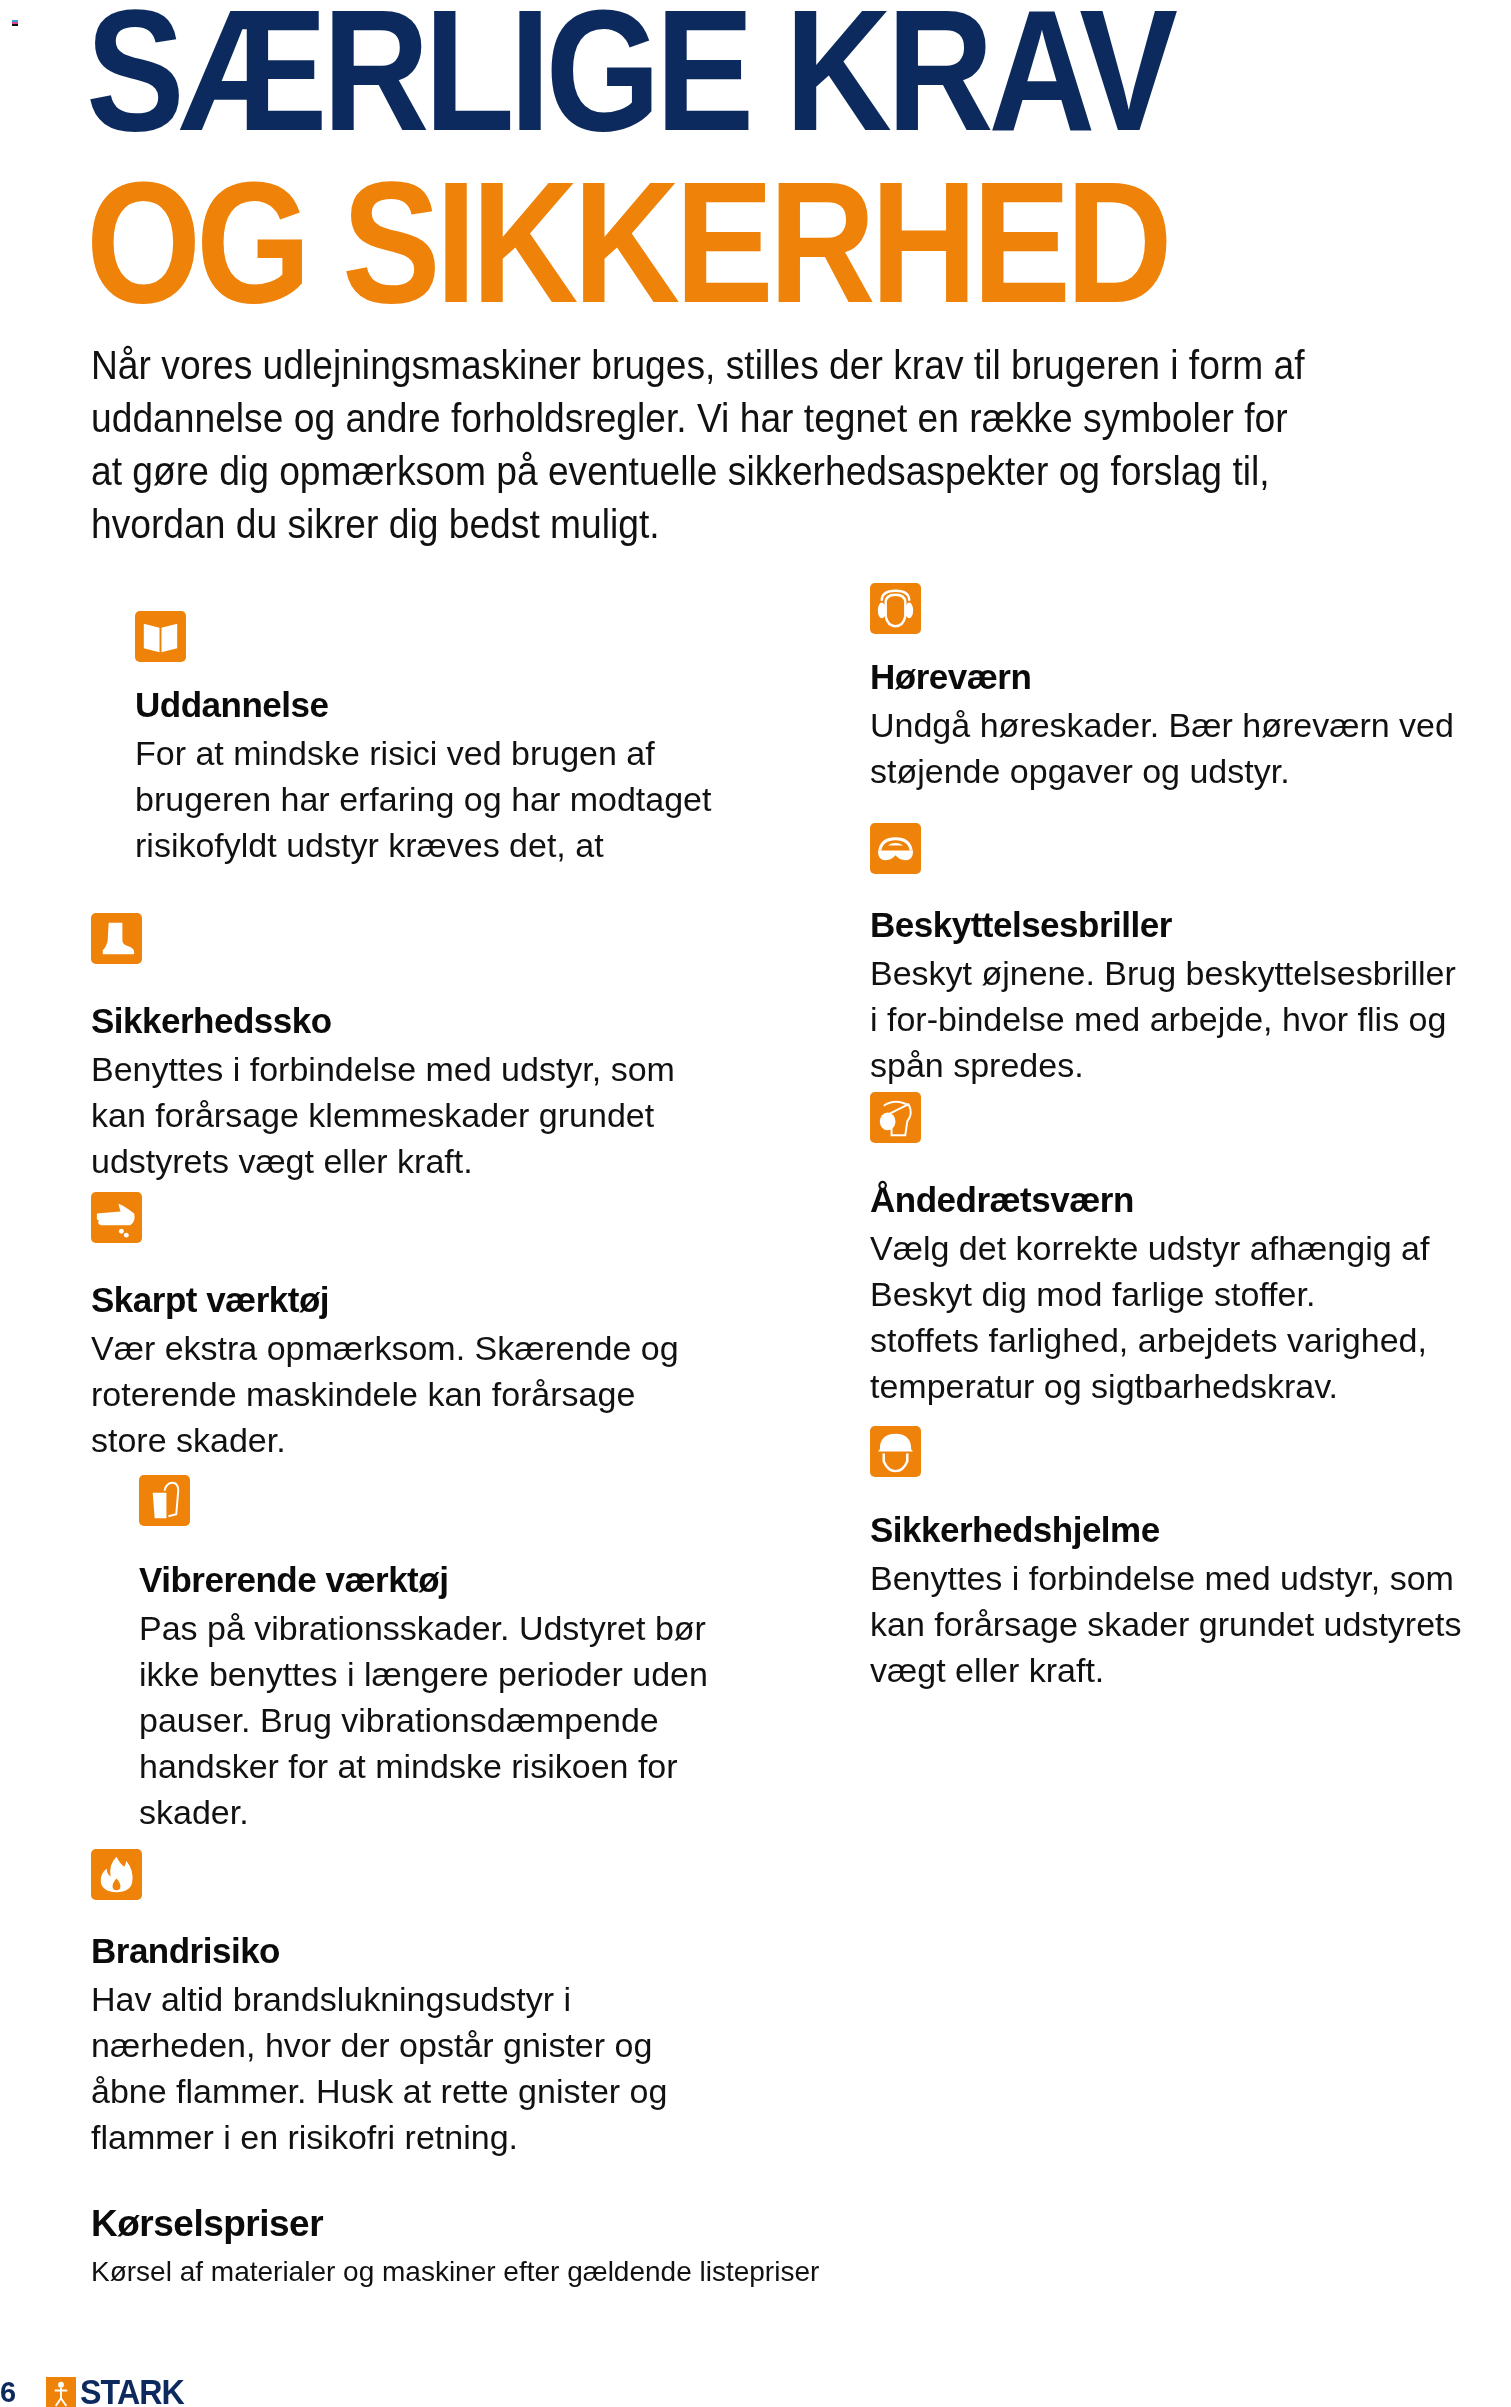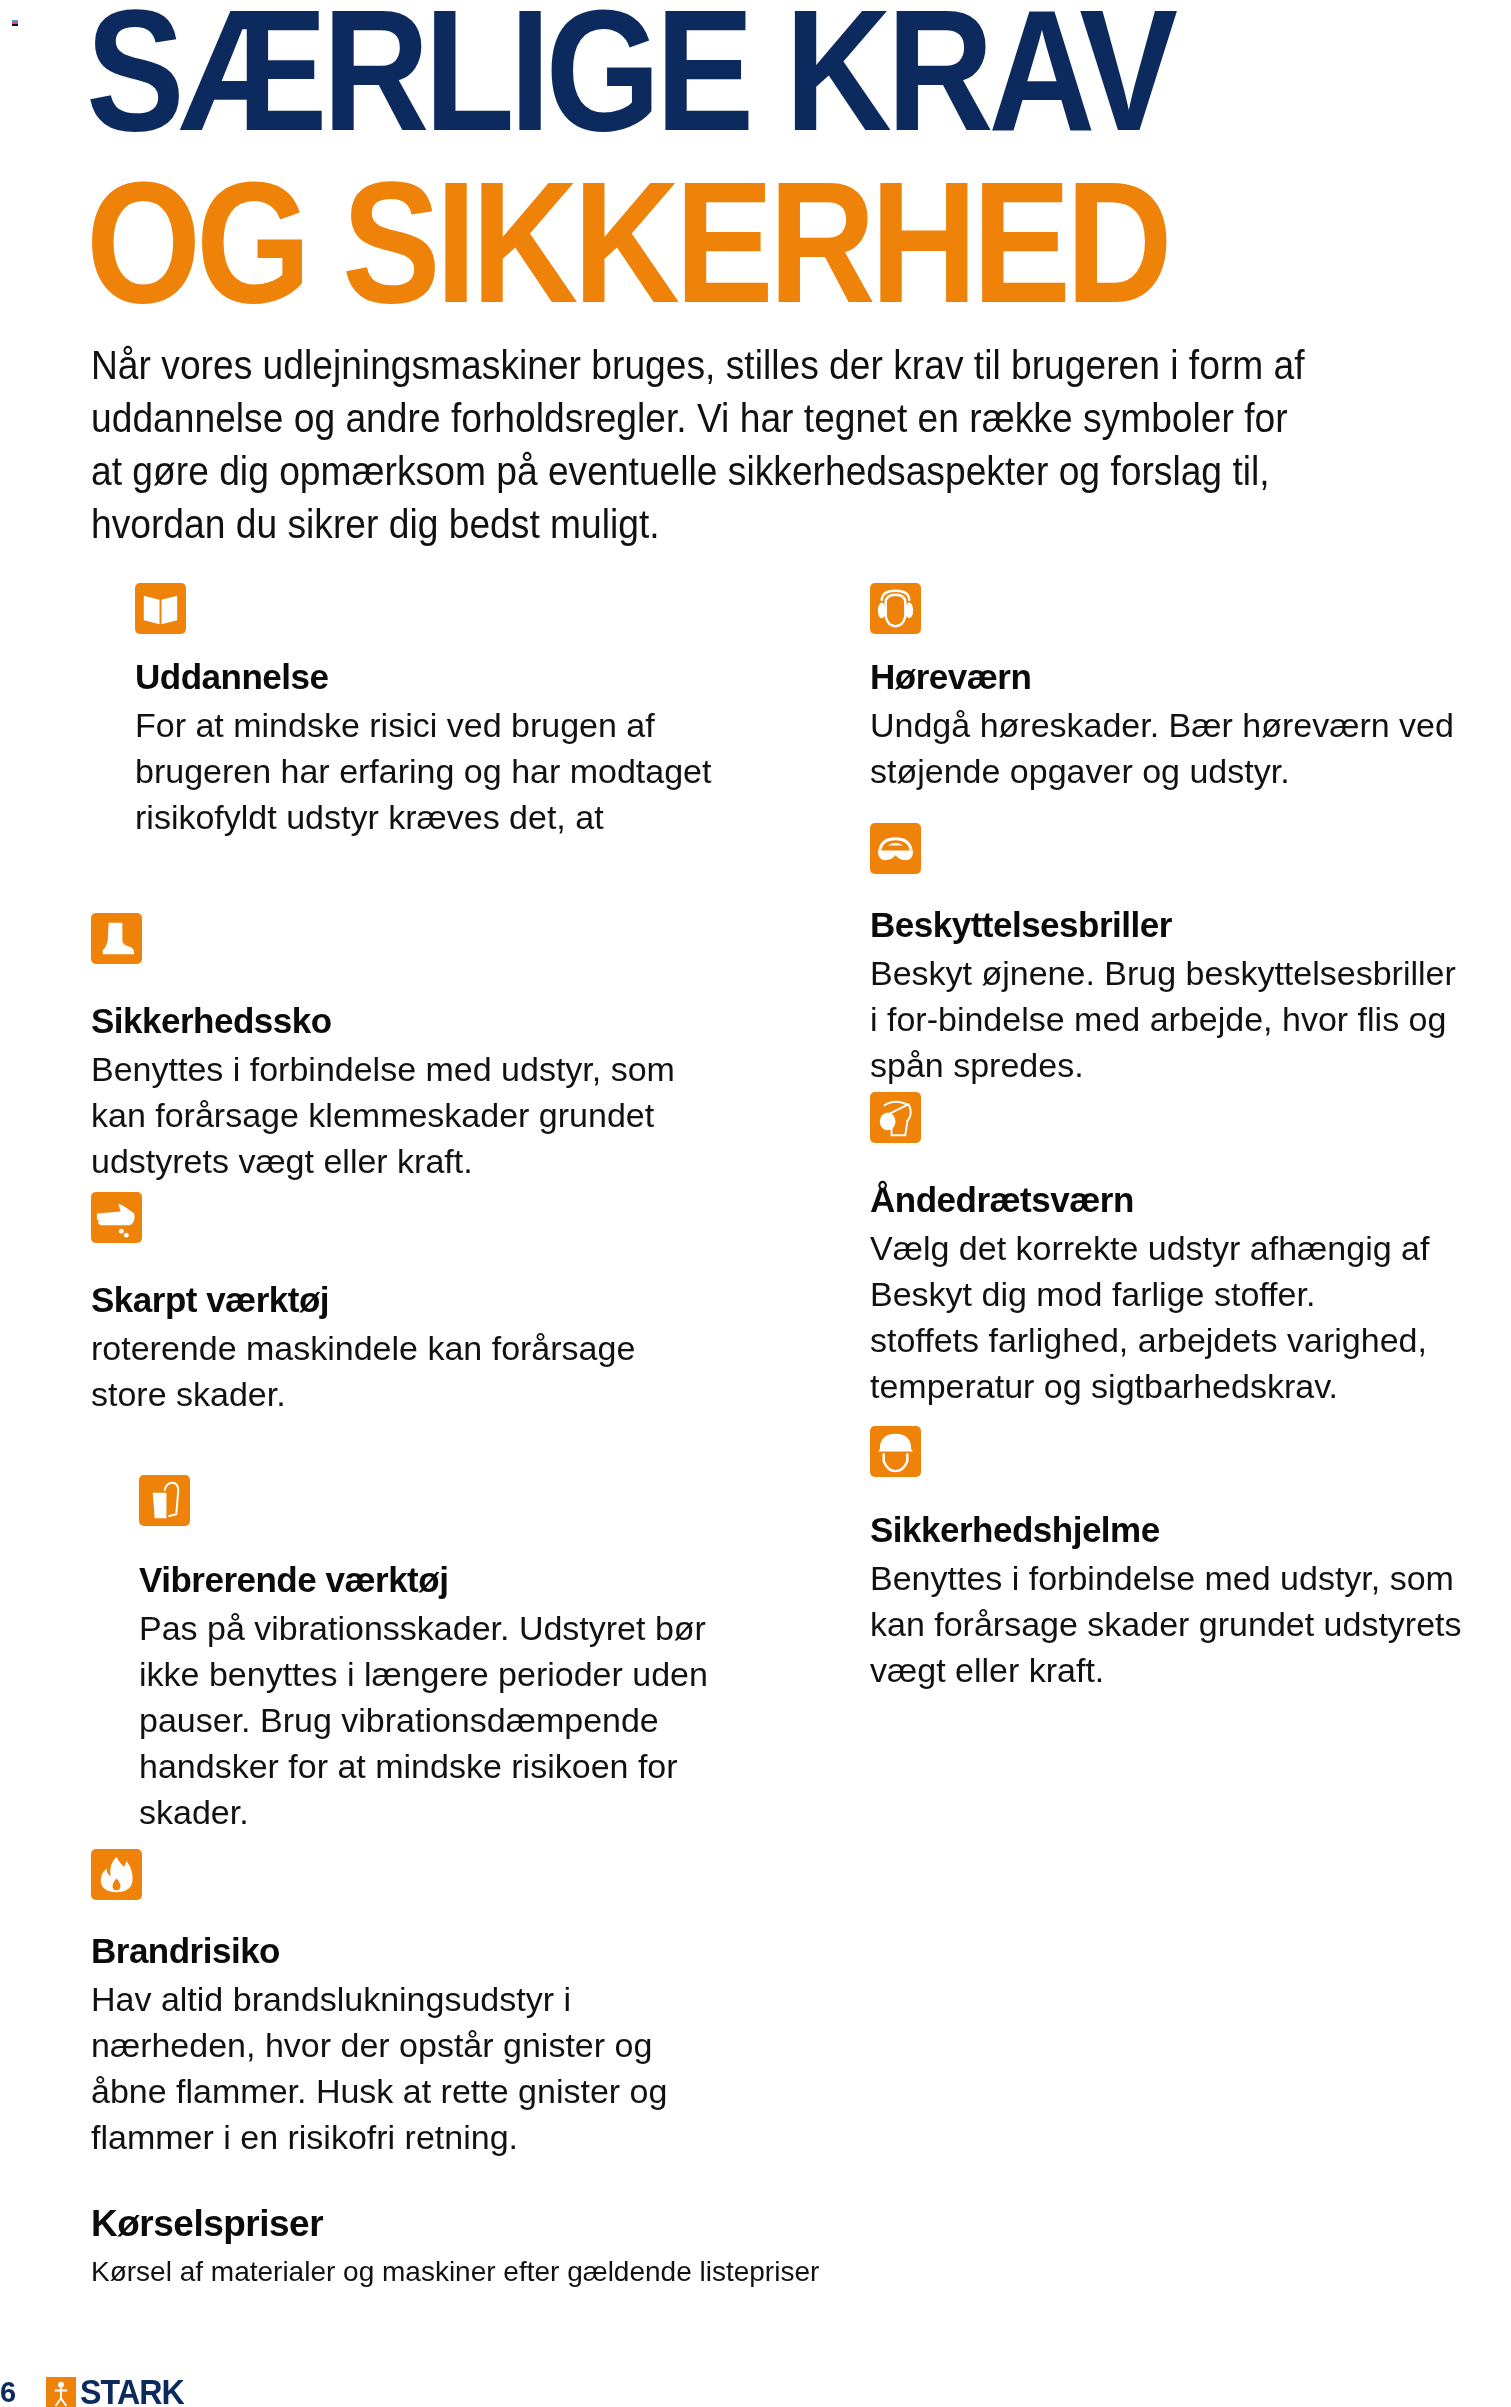--- a/index.html
+++ b/index.html
@@ -41,21 +41,21 @@
 <h1 class="title l1">SÆRLIGE KRAV</h1>
 <h1 class="title l2">OG SIKKERHED</h1>
 
 <div class="intro">
   <div>Når vores udlejningsmaskiner bruges, stilles der krav til brugeren i form af</div>
   <div>uddannelse og andre forholdsregler. Vi har tegnet en række symboler for</div>
   <div>at gøre dig opmærksom på eventuelle sikkerhedsaspekter og forslag til,</div>
   <div>hvordan du sikrer dig bedst muligt.</div>
 </div>
 
-<section class="sec left" style="top:583px;padding-left:44px;">
+<section class="sec left" style="top:611px;padding-left:44px;">
   <span class="icon">
     <svg viewBox="0 0 52 52">
         <path d="M9 13 L25 17 L25 42 L9 38 Z" fill="#fff"></path>
         <path d="M27 17 L43 13 L43 38 L27 42 Z" fill="#fff"></path>
       </svg>
   </span>
   <h3 style="top:72px;">Uddannelse</h3>
   <div class="body" style="top:119px;">
     <div>For at mindske risici ved brugen af</div>
     <div>brugeren har erfaring og har modtaget</div>
@@ -80,20 +80,21 @@
 <section class="sec left" style="top:1192px;">
   <span class="icon">
     <svg viewBox="0 0 52 52">
         <path d="M6 22 L30 20 L28 12 Q34 14 44 22 Q46 30 40 34 L10 34 Q6 32 8 29 L6 28 Z" fill="#fff"></path>
         <circle cx="31" cy="40" r="2.5" fill="#fff"></circle>
         <circle cx="36" cy="44" r="2.5" fill="#fff"></circle>
       </svg>
   </span>
   <h3 style="top:86px;">Skarpt værktøj</h3>
   <div class="body" style="top:133px;">
+    <div>Vær ekstra opmærksom. Skærende og</div>
     <div>roterende maskindele kan forårsage</div>
     <div>store skader.</div>
   </div>
 </section>
 
 <section class="sec left" style="top:1475px;padding-left:48px;">
   <span class="icon">
     <svg viewBox="0 0 52 52">
         <path d="M14 18 L28 18 L28 44 L16 44 Z" fill="#fff"></path>
         <path d="M26 16 Q28 8 34 8 Q40 8 40 16 L38 40 L30 42" fill="none" stroke="#fff" stroke-width="2"></path>

